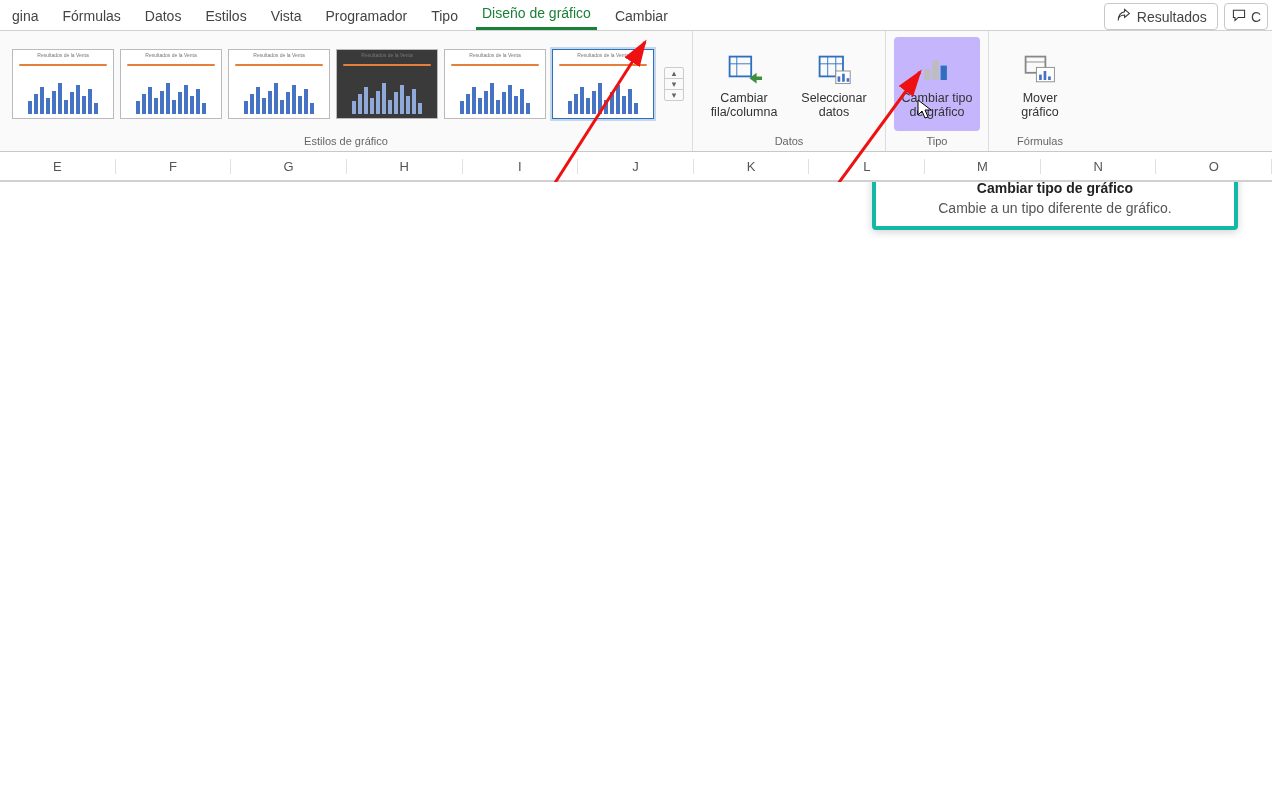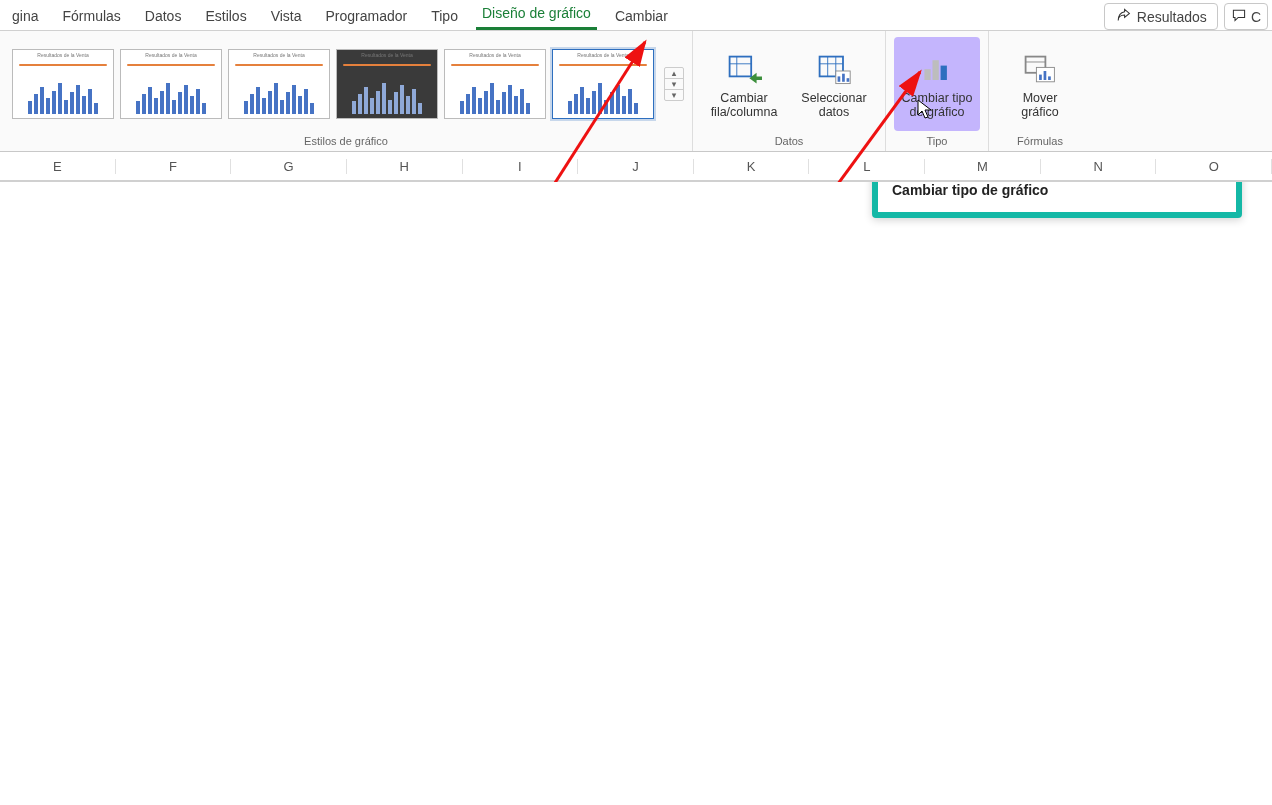--- a/index.html
+++ b/index.html
@@ -53,21 +53,21 @@
   .legend{position:absolute;bottom:12px;left:0;right:0;display:flex;justify-content:center;align-items:center;gap:24px;font-size:14px;color:#555;}
   .legend .swatch-bar{width:26px;height:12px;background:#4673c4;display:inline-block;margin-right:6px;}
   .legend .swatch-line{width:26px;height:4px;background:#e5803c;display:inline-block;margin-right:6px;}
   
   .handle{position:absolute;width:10px;height:10px;border:1px solid #888;border-radius:50%;background:#fff;}
   
   .side-btns{position:absolute;left:1210px;top:70px;display:flex;flex-direction:column;gap:10px;}
   .side-btn{width:34px;height:34px;border:1px solid #bfbfbf;border-radius:4px;background:#fff;display:flex;align-items:center;justify-content:center;cursor:pointer;box-shadow:0 1px 2px rgba(0,0,0,.15);}
   .side-btn svg{width:18px;height:18px;}
   
-  .tooltip{position:absolute;left:872px;top:166px;width:330px;background:#fff;border:6px solid #14b8a6;border-radius:4px;padding:10px 14px;box-shadow:0 2px 8px rgba(0,0,0,.18);font-size:14px;}
+  .tooltip{position:absolute;left:872px;top:166px;width:330px;background:#fff;border:4px solid #14b8a6;border-radius:4px;padding:10px 14px;box-shadow:0 2px 8px rgba(0,0,0,.18);font-size:14px;text-align:center;}
   .tooltip .tt-title{font-weight:bold;color:#222;margin-bottom:4px;}
   .tooltip .tt-body{color:#555;}
   
   .arrow-svg{position:absolute;pointer-events:none;}
   
   .cursor{position:absolute;left:917px;top:99px;width:16px;height:22px;pointer-events:none;}
   .cursor svg{width:16px;height:22px;}
 </style>
 </head>
 <body>
@@ -271,20 +271,21 @@
         </span>
         <span class="lbl">Mover<br>gráfico</span>
       </div>
     </div>
     <div class="group-label">Fórmulas</div>
   </div>
 </div>
 
 <div class="tooltip">
   <div class="tt-title">Cambiar tipo de gráfico</div>
+  <div class="tt-body">Cambie a un tipo diferente de gráfico.</div>
 </div>
 
 <div class="cursor">
   <svg viewBox="0 0 16 22">
       <path d="M1 1 L1 16 L5 12 L8 19 L11 18 L8 11 L14 11 Z" fill="#fff" stroke="#000" stroke-width="1"></path>
     </svg>
 </div>
 
 <div class="sheet">
   <div class="col-headers" id="col-headers">

